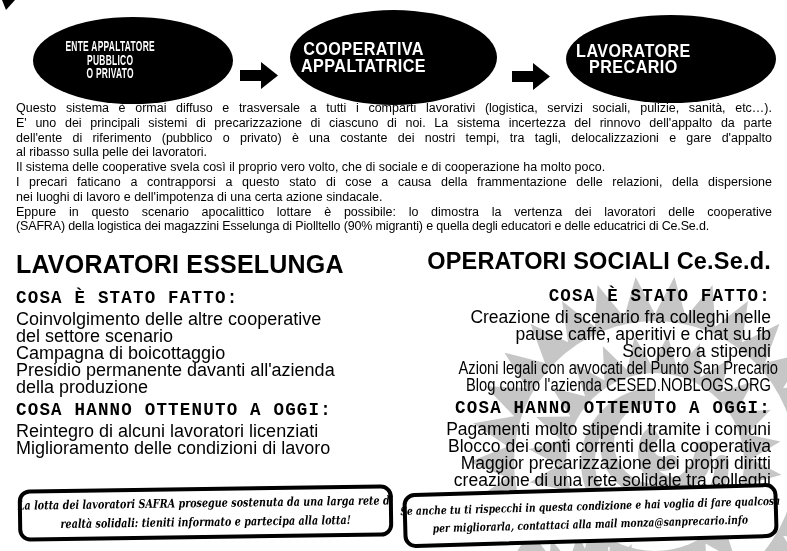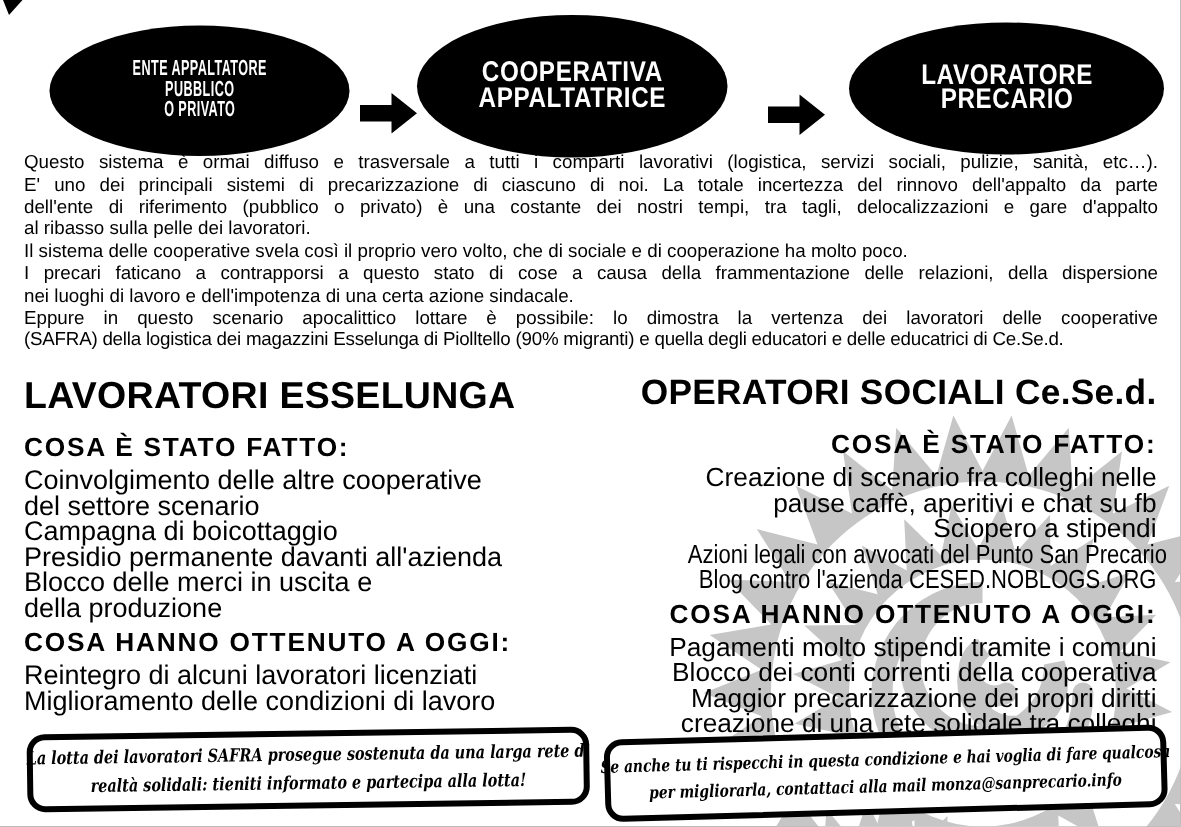--- a/index.html
+++ b/index.html
@@ -3,47 +3,47 @@
 <meta charset="utf-8">
 <style>
   html,body{margin:0;padding:0;background:#888;}
   .page{position:relative;width:787px;height:551px;background:#ffffff;overflow:hidden;
         font-family:"Liberation Sans",sans-serif;color:#000;}
   #gear-svg{position:absolute;left:0;top:0;z-index:0;}
   .layer{position:absolute;left:0;top:0;width:787px;height:551px;z-index:1;}
 
   
   .flow-node{position:absolute;background:#000;border-radius:50%;
-             display:flex;align-items:center;justify-content:center;}
+             display:flex;align-items:center;justify-content:flex-start;}
   .node-lines{color:#fff;font-weight:bold;text-align:center;letter-spacing:.5px;}
   .node-lines div{white-space:nowrap;}
   .n1{left:33px;top:17px;width:200px;height:87px;}
   .n1 .node-lines{font-size:14.5px;line-height:13.5px;transform:scaleX(.58);}
-  .n2{left:278px;top:10px;width:207px;height:95px;}
+  .n2{left:290px;top:10px;width:207px;height:95px;}
   .n2 .node-lines{font-size:19px;line-height:16.5px;transform:scaleX(.85);}
   .n3{left:566px;top:15px;width:210px;height:88px;}
   .n3 .node-lines{font-size:19px;line-height:16.5px;transform:scaleX(.85);}
   .flow-arrow{position:absolute;width:38px;height:27px;}
   .a1{left:240px;top:62px;} .a2{left:512px;top:63px;}
 
   
   .intro{position:absolute;left:16px;top:101px;width:756px;
          font-size:12.5px;line-height:14.8px;}
   .intro .ln{text-align:left;}
   .intro .just{text-align:justify;text-align-last:justify;}
   .intro .tight{letter-spacing:-0.15px;}
 
   
   .col{position:absolute;top:250px;width:372px;}
   .col-left{left:16px;text-align:left;}
   .col-right{left:399px;top:248px;text-align:right;}
   .col-title{font-weight:bold;letter-spacing:.2px;}
   .col-left .col-title{font-size:25px;margin-bottom:9px;}
   .col-right .col-title{font-size:23.5px;margin-bottom:11px;}
-  .subhead{font-weight:bold;font-size:17.5px;letter-spacing:1.2px;margin-bottom:3px;}
+  .subhead{font-weight:bold;font-size:17.5px;letter-spacing:1.2px;margin-bottom:3px;font-family:Liberation Mono, monospace;}
   .subhead.later{margin-top:4px;}
   .item{font-size:18px;line-height:17px;}
   .col-right .item{font-size:17.5px;}
   .narrow{transform:scaleX(.84);transform-origin:100% 50%;white-space:nowrap;}
 
   
   .note-box{position:absolute;z-index:5;background:#fff;border:4px solid #000;border-radius:12px;
             display:flex;flex-direction:column;justify-content:center;align-items:center;}
   .note-left{left:18px;top:487px;width:367px;height:44px;transform:rotate(-0.8deg);}
   .note-right{left:403px;top:488px;width:367px;height:47px;transform:rotate(-1.6deg);}
@@ -90,38 +90,37 @@
     </svg>
     <div class="flow-node n3">
       <div class="node-lines">
         <div>LAVORATORE</div>
         <div>PRECARIO</div>
       </div>
     </div>
 
     <div class="intro">
       <div class="ln just">Questo sistema è ormai diffuso e trasversale a tutti i comparti lavorativi (logistica, servizi sociali, pulizie, sanità, etc…).</div>
-      <div class="ln just">E' uno dei principali sistemi di precarizzazione di ciascuno di noi. La totale incertezza del rinnovo dell'appalto da parte</div>
+      <div class="ln just">E' uno dei principali sistemi di precarizzazione di ciascuno di noi. La sistema incertezza del rinnovo dell'appalto da parte</div>
       <div class="ln just">dell'ente di riferimento (pubblico o privato) è una costante dei nostri tempi, tra tagli, delocalizzazioni e gare d'appalto</div>
       <div class="ln">al ribasso sulla pelle dei lavoratori.</div>
       <div class="ln">Il sistema delle cooperative svela così il proprio vero volto, che di sociale e di cooperazione ha molto poco.</div>
       <div class="ln just">I precari faticano a contrapporsi a questo stato di cose a causa della frammentazione delle relazioni, della dispersione</div>
       <div class="ln">nei luoghi di lavoro e dell'impotenza di una certa azione sindacale.</div>
       <div class="ln just">Eppure in questo scenario apocalittico lottare è possibile: lo dimostra la vertenza dei lavoratori delle cooperative</div>
       <div class="ln tight">(SAFRA) della logistica dei magazzini Esselunga di Piolltello (90% migranti) e quella degli educatori e delle educatrici di Ce.Se.d.</div>
     </div>
 
     <div class="col col-left">
       <div class="col-title">LAVORATORI ESSELUNGA</div>
       <div class="subhead">COSA È STATO FATTO:</div>
       <div class="item">Coinvolgimento delle altre cooperative</div>
       <div class="item">del settore scenario</div>
       <div class="item">Campagna di boicottaggio</div>
       <div class="item">Presidio permanente davanti all'azienda</div>
-      <div class="item">Blocco delle merci in uscita e</div>
       <div class="item">della produzione</div>
       <div class="subhead later">COSA HANNO OTTENUTO A OGGI:</div>
       <div class="item">Reintegro di alcuni lavoratori licenziati</div>
       <div class="item">Miglioramento delle condizioni di lavoro</div>
     </div>
 
     <div class="col col-right">
       <div class="col-title">OPERATORI SOCIALI Ce.Se.d.</div>
       <div class="subhead">COSA È STATO FATTO:</div>
       <div class="item">Creazione di scenario fra colleghi nelle</div>

